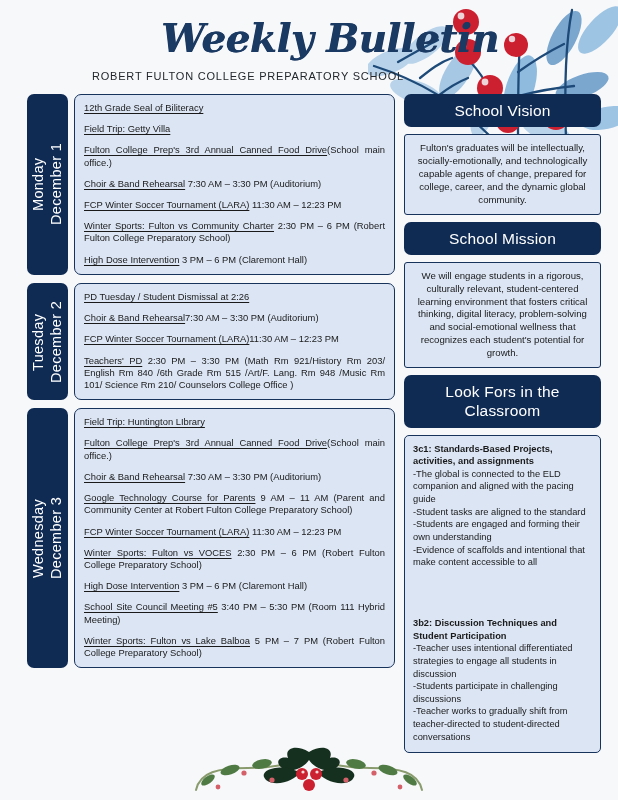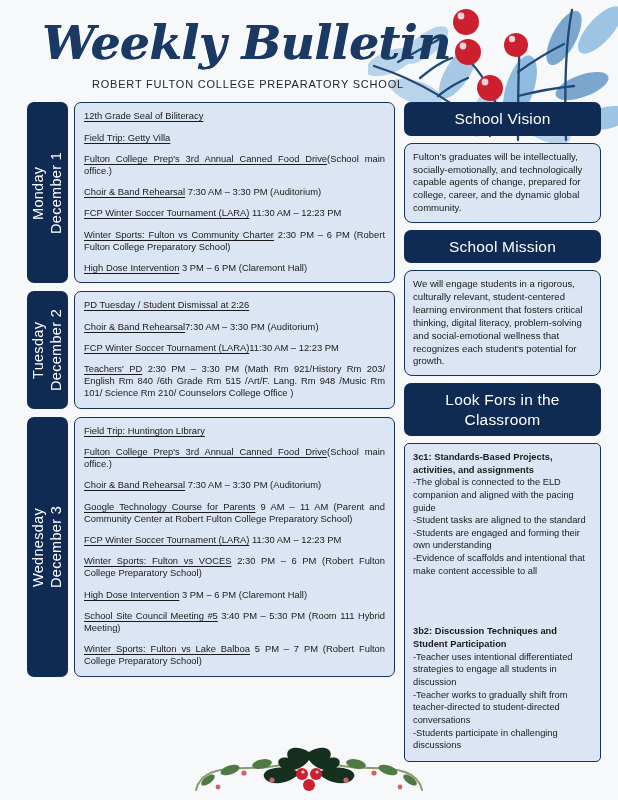--- a/index.html
+++ b/index.html
@@ -39,26 +39,27 @@
   
   .header {
     position: relative;
     z-index: 2;
     padding: 18px 0 0 0;
   }
   .bulletin-title {
     font-family: "DejaVu Serif", serif;
     font-style: italic;
     font-weight: 700;
-    font-size: 47px;
+    font-size: 39px;
     color: #1b3a63;
     letter-spacing: -0.5px;
     margin-left: 42px;
     line-height: 1.05;
     text-shadow: 0.5px 0 0 #1b3a63;
+    text-align: center;
   }
   .school-name {
     font-size: 11px;
     letter-spacing: 0.8px;
     color: #23272b;
     margin-left: 92px;
     margin-top: 11px;
   }
 
   
@@ -134,25 +135,26 @@
     color: #ffffff;
     text-align: center;
     font-size: 15.5px;
     line-height: 1.25;
     padding: 7px 6px;
     letter-spacing: 0.2px;
   }
   .panel-body {
     background: #dbe5f4;
     border: 1.4px solid #17325b;
-    border-radius: 8px;
+    border-radius: 3px;
     padding: 7px 8px;
     font-size: 9.6px;
     line-height: 1.34;
     color: #1a1a1a;
+    text-align: center;
   }
   .panel-body.lookfors {
     text-align: left;
     border-radius: 5px;
     padding: 7px 8px 9px 8px;
     font-size: 9.3px;
     line-height: 1.36;
   }
   .lf-head {
     font-weight: bold;
@@ -274,22 +276,22 @@
       <div class="lf-block">
         <div class="lf-head">3c1: Standards-Based Projects, activities, and assignments</div>
         <div>-The global is connected to the ELD companion and aligned with the pacing guide</div>
         <div>-Student tasks are aligned to the standard</div>
         <div>-Students are engaged and forming their own understanding</div>
         <div>-Evidence of scaffolds and intentional that make content accessible to all</div>
       </div>
       <div class="lf-block">
         <div class="lf-head">3b2: Discussion Techniques and Student Participation</div>
         <div>-Teacher uses intentional differentiated strategies to engage all students in discussion</div>
+        <div>-Students participate in challenging discussions</div>
         <div>-Teacher works to gradually shift from teacher-directed to student-directed conversations</div>
-        <div>-Students participate in challenging discussions</div>
       </div>
     </div>
   </div>
 </div>
 
 <svg class="floral-bottom" viewBox="0 0 618 56">
   <g stroke="#8a9b6e" stroke-width="2" fill="none" stroke-linecap="round">
     <path d="M196 46 C 200 28, 218 24, 248 24 C 278 24, 292 18, 309 14"></path>
     <path d="M422 46 C 418 28, 400 24, 370 24 C 340 24, 326 18, 309 14"></path>
   </g>

